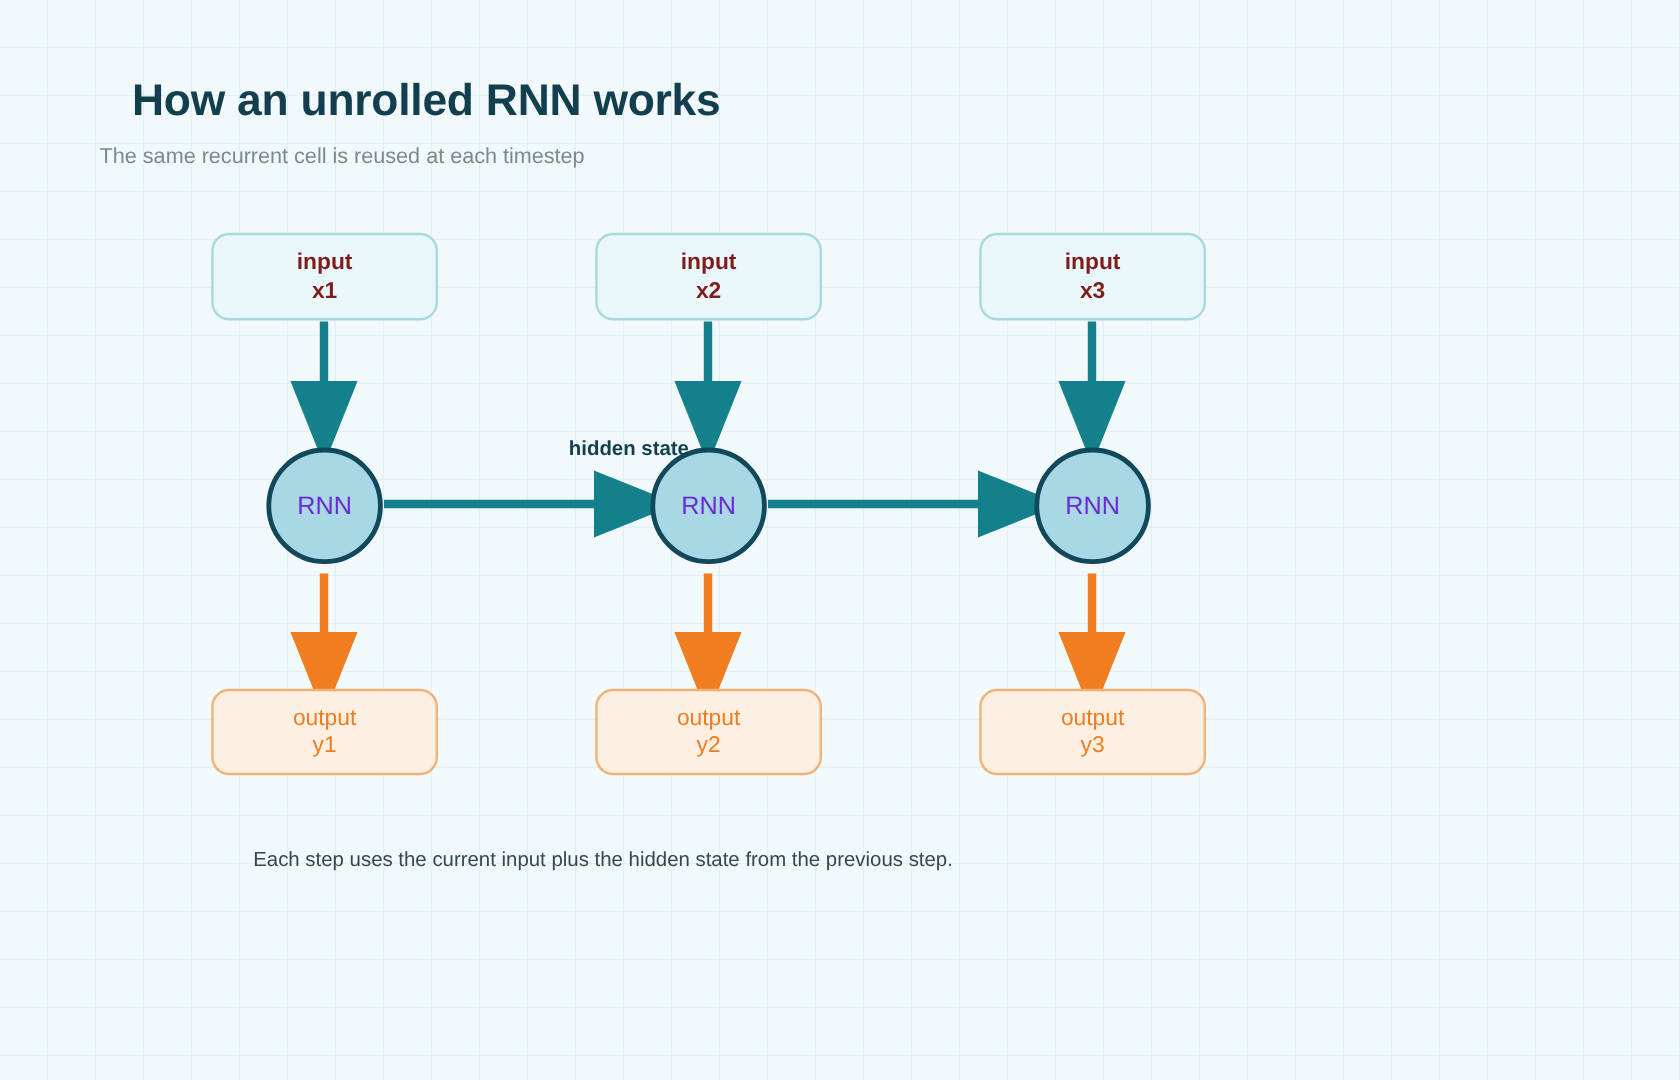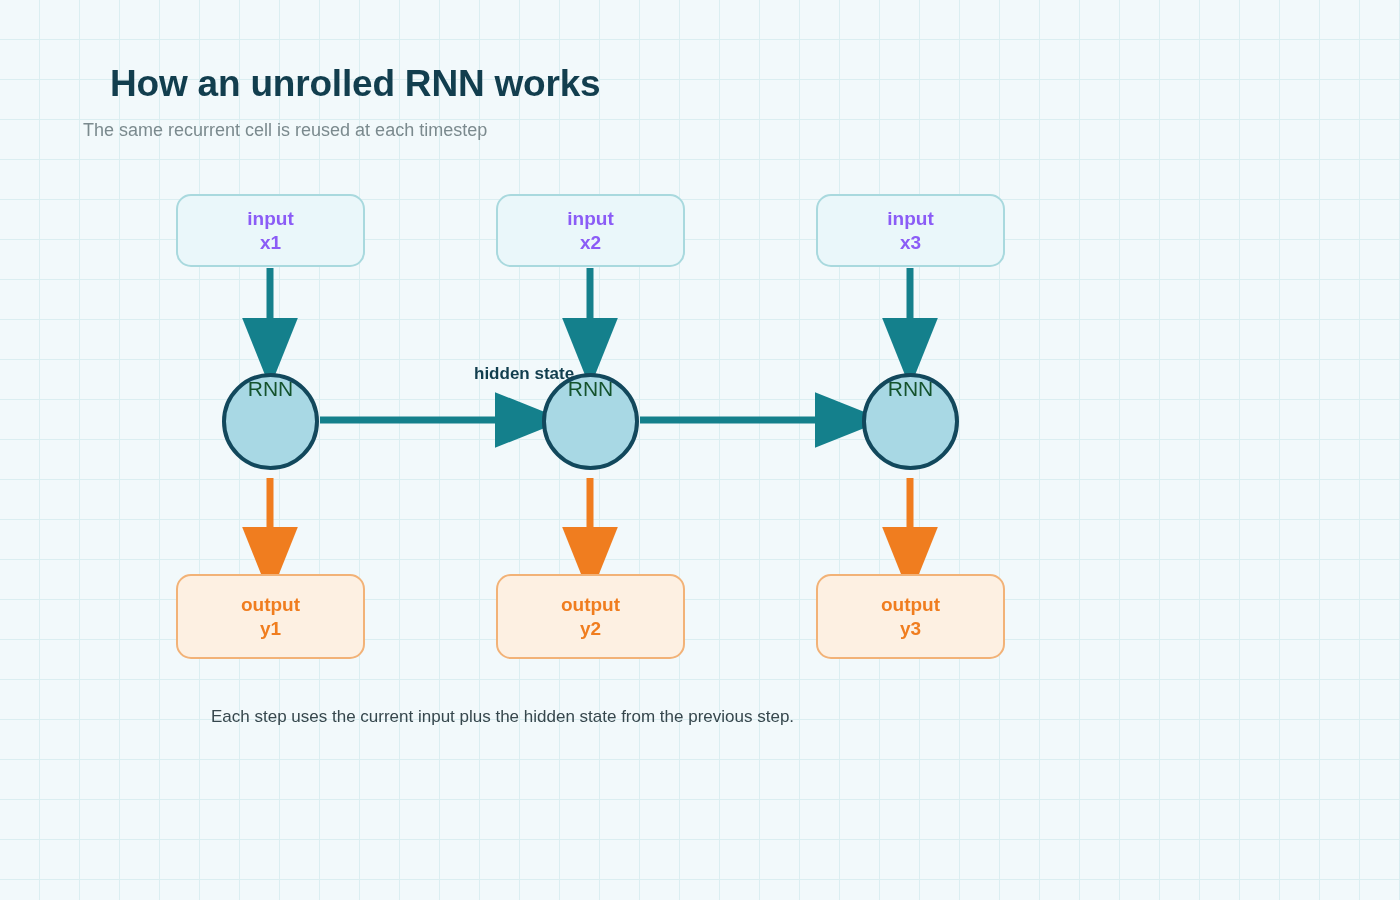--- a/index.html
+++ b/index.html
@@ -63,44 +63,45 @@
     align-items: center;
     justify-content: center;
     line-height: 1.22;
     border-radius: 15px;
   }
   .input-box {
     width: 189px;
     height: 73px;
     background: #eaf7fa;
     border: 2px solid #a9d9de;
-    color: #8b5cf6;
+    color: #7f1d1d;
     font-size: 19px;
     font-weight: bold;
   }
   .output-box {
     width: 189px;
-    height: 85px;
+    height: 72px;
     background: #fdf0e2;
     border: 2px solid #f2b277;
     color: #f07d1f;
     font-size: 19px;
-    font-weight: bold;
+    font-weight: normal;
   }
   .cell-circle {
     position: absolute;
     box-sizing: border-box;
     width: 97px;
     height: 97px;
     border-radius: 50%;
     background: #a8d8e4;
     border: 4px solid #12485c;
     display: flex;
+    align-items: center;
     justify-content: center;
-    color: #14532d;
+    color: #6d28d9;
     font-size: 21px;
     font-weight: normal;
   }
   .edge-label {
     position: absolute;
     font-size: 17px;
     font-weight: bold;
     color: #123e4e;
     white-space: nowrap;
   }

